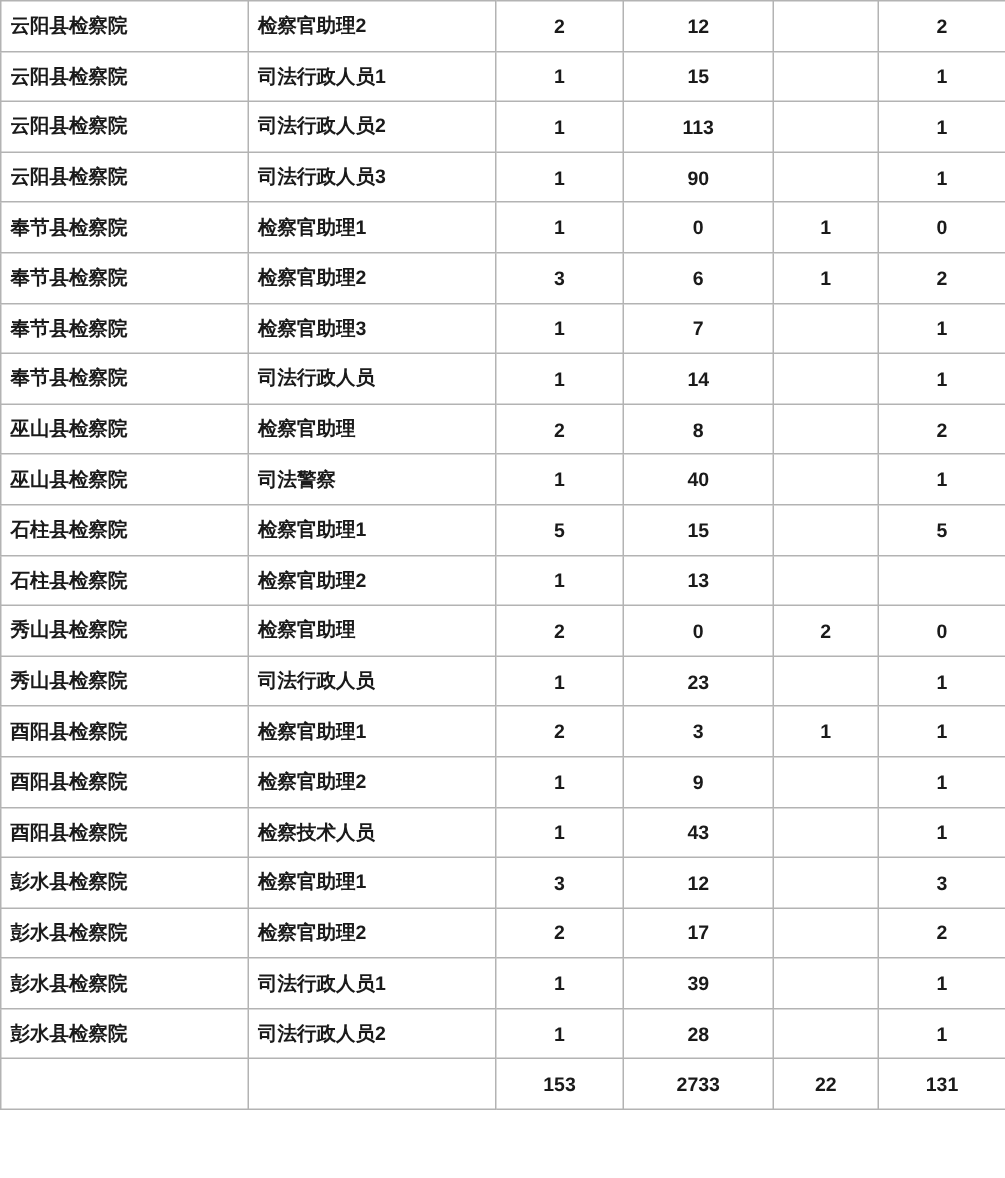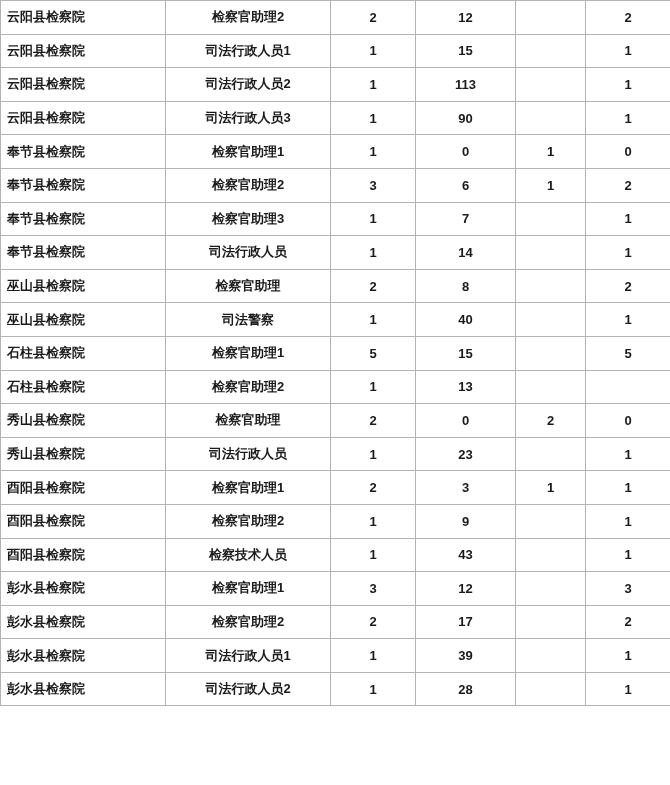--- a/index.html
+++ b/index.html
@@ -24,21 +24,21 @@
     border: 1px solid #b3b3b3;
     height: 33.6px;
     font-size: 13px;
     color: #1a1a1a;
     padding: 0 6px;
     box-sizing: border-box;
     white-space: nowrap;
     overflow: hidden;
   }
   td.col-org   { width: 165px; text-align: left; padding-left: 12px; }
-  td.col-post  { width: 165px; text-align: center; padding-left: 12px; }
+  td.col-post  { width: 165px; text-align: left; padding-left: 12px; }
   td.col-n1    { width: 85px;  text-align: center; }
   td.col-n2    { width: 100px; text-align: center; margin-top: 11px; }
   td.col-n3    { width: 70px;  text-align: center; }
   td.col-n4    { width: 85px;  text-align: center; }
   tr.total-row td { font-size: 13px; }
 </style>
 </head>
 <body>
 
 <table class="data-table">
@@ -204,14 +204,22 @@
         <td class="col-n4">1</td>
       </tr>
       <tr>
         <td class="col-org">彭水县检察院</td>
         <td class="col-post">司法行政人员2</td>
         <td class="col-n1">1</td>
         <td class="col-n2">28</td>
         <td class="col-n3"></td>
         <td class="col-n4">1</td>
       </tr>
+      <tr class="total-row">
+        <td class="col-org"></td>
+        <td class="col-post"></td>
+        <td class="col-n1">153</td>
+        <td class="col-n2">2733</td>
+        <td class="col-n3">22</td>
+        <td class="col-n4">131</td>
+      </tr>
     </tbody>
 </table>
 
 </body></html>

